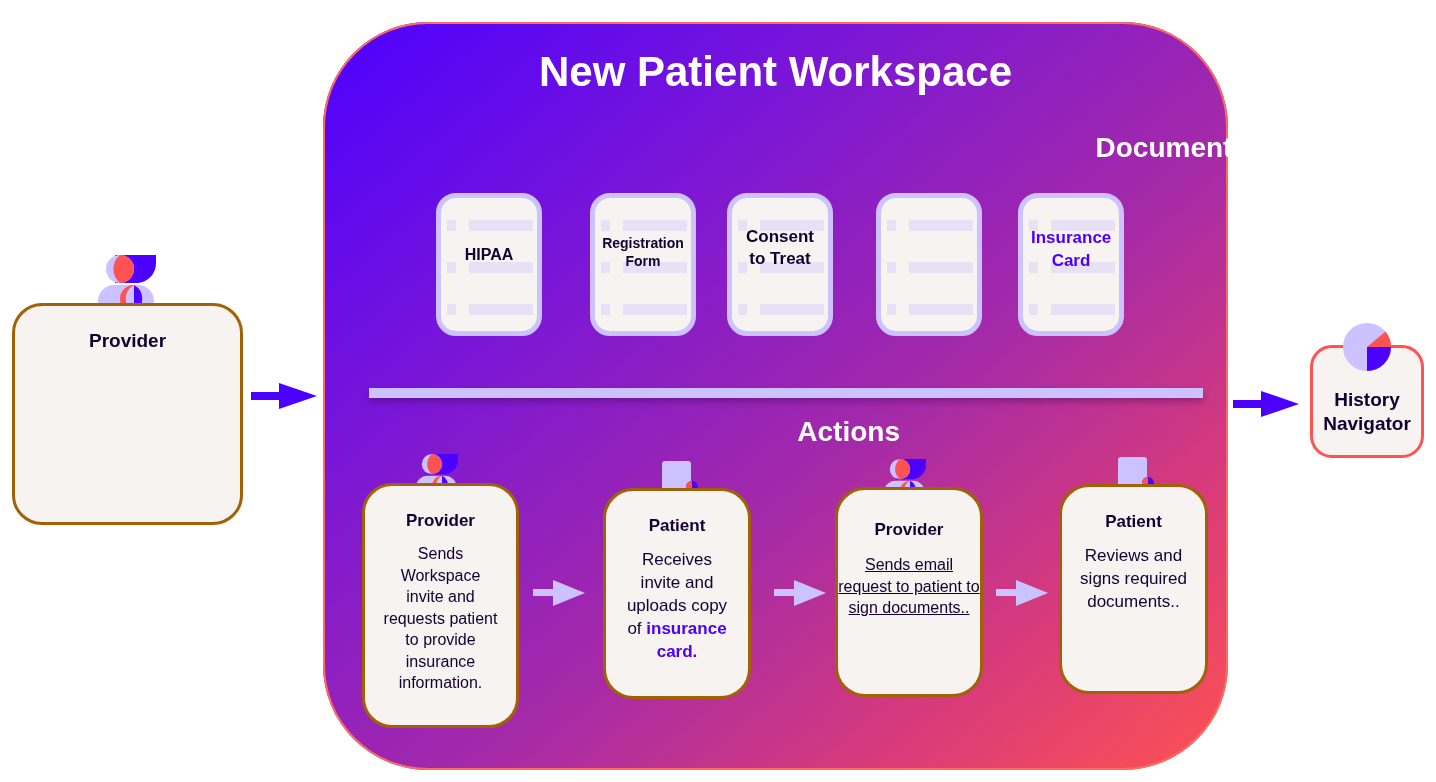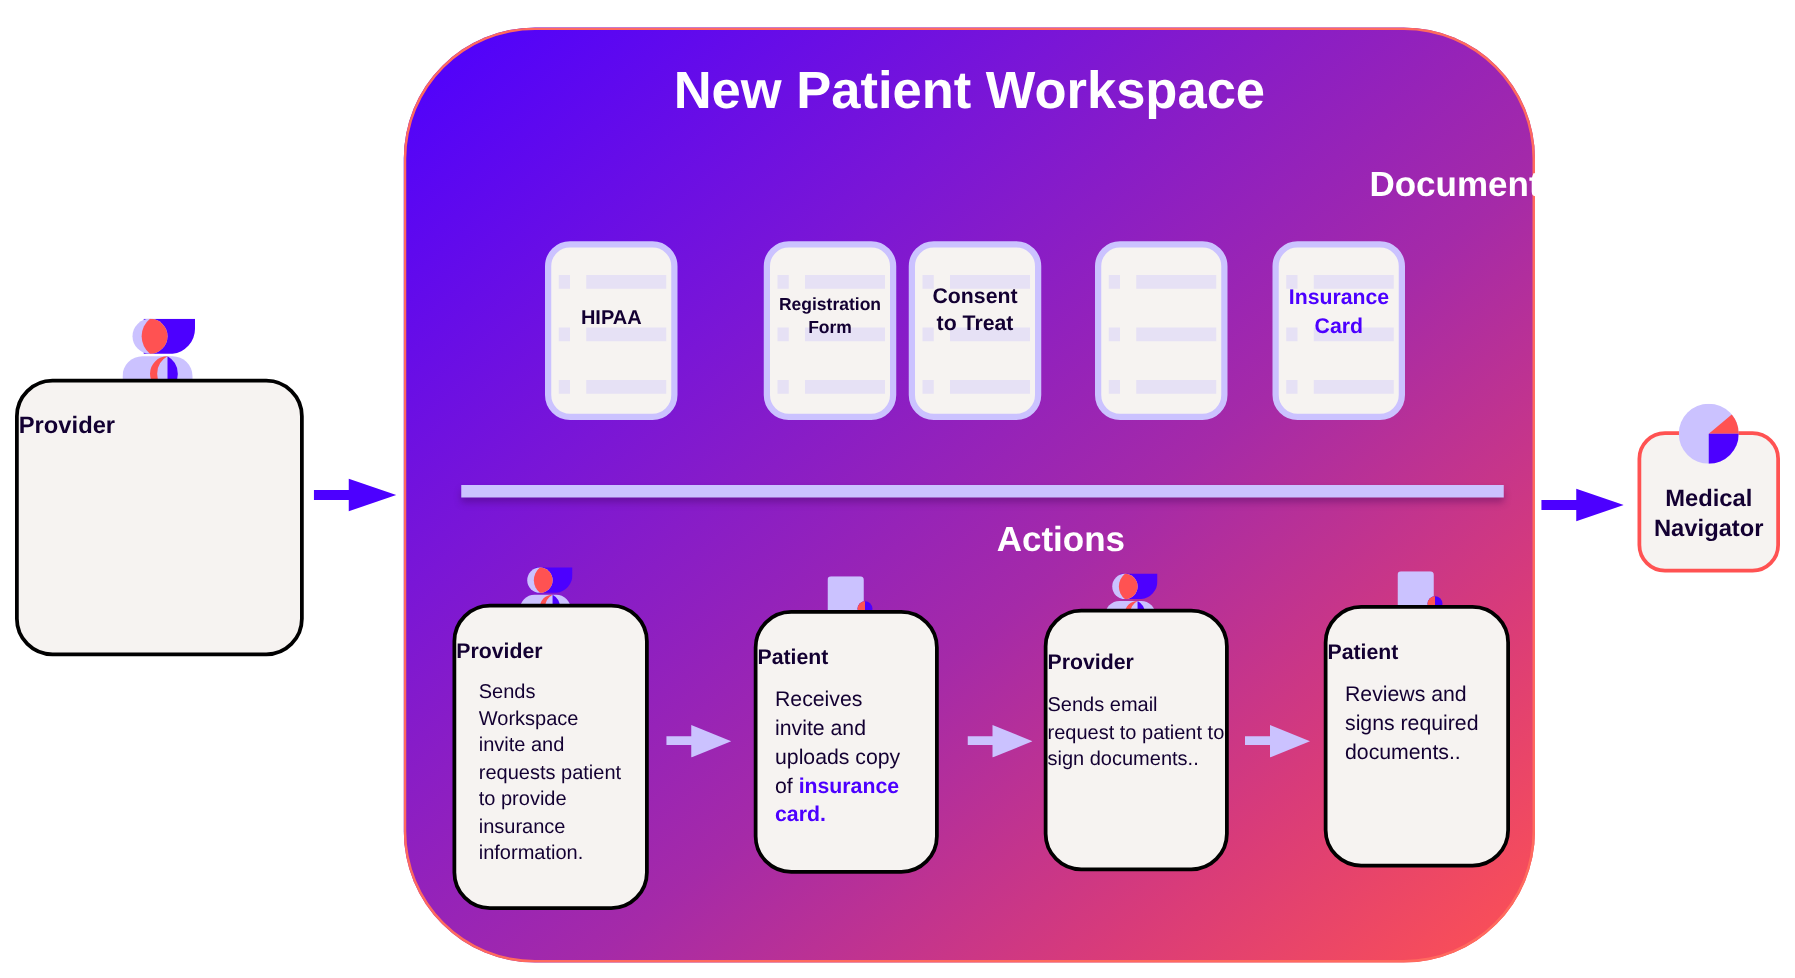--- a/index.html
+++ b/index.html
@@ -1,20 +1,20 @@
 <!DOCTYPE html>
 <html><head>
 <meta charset="utf-8">
 <style>
   html, body { margin:0; padding:0; }
   body { width:1436px; height:782px; background:#ffffff; position:relative; overflow:hidden;
          font-family:"Liberation Sans", sans-serif; color:#130032; }
   .abs { position:absolute; }
-  .card { position:absolute; background:#f6f3f1; border:3px solid #000000; border-radius:30px;
-          box-sizing:border-box; text-align:left; }
+  .card { position:absolute; background:#f6f3f1; border:3px solid #a16207; border-radius:30px;
+          box-sizing:border-box; text-align:center; }
   .card .role { font-weight:bold; font-size:17px; }
   .card .desc { font-size:17px; line-height:22px; }
   .hl { color:#4c00ff; font-weight:bold; }
   .workspace { left:323px; top:22px; width:905px; height:748px; border-radius:105px;
     background:linear-gradient(140deg,#4c00ff 0%,#7a16d6 30%,#a52aa8 58%,#d83b7a 80%,#ff5252 100%);
     box-shadow:0 0 0 2px #ff6a5e inset; }
   .title { left:323px; width:905px; top:48px; text-align:center; color:#fff; font-weight:bold; font-size:42px; }
   .subhead { color:#fff; font-weight:bold; font-size:28px; text-align:right; }
   .doc { position:absolute; top:193px; width:106px; height:143px; background:#f6f3f1;
          border:5px solid #cbc2ff; border-radius:20px; box-sizing:border-box; }
@@ -57,21 +57,21 @@
 
 <div class="doc" style="left:436px;">
   <div class="dot" style="left:6px;top:22px;"></div>
     <div class="line" style="left:28px;top:22px;width:64px;"></div>
   <div class="dot" style="left:6px;top:64px;"></div>
     <div class="line" style="left:28px;top:64px;width:64px;"></div>
   <div class="dot" style="left:6px;top:106px;"></div>
     <div class="line" style="left:28px;top:106px;width:64px;"></div>
   <div class="label" style="top:48px;font-size:16px;">HIPAA</div>
 </div>
-<div class="doc" style="left:611px;">
+<div class="doc" style="left:590px;">
   <div class="dot" style="left:6px;top:22px;"></div>
     <div class="line" style="left:28px;top:22px;width:64px;"></div>
   <div class="dot" style="left:6px;top:64px;"></div>
     <div class="line" style="left:28px;top:64px;width:64px;"></div>
   <div class="dot" style="left:6px;top:106px;"></div>
     <div class="line" style="left:28px;top:106px;width:64px;"></div>
   <div class="label" style="top:36px;font-size:14px;line-height:18px;padding:0 4px;">Registration Form</div>
 </div>
 <div class="doc" style="left:727px;">
   <div class="dot" style="left:6px;top:22px;"></div>
@@ -155,21 +155,21 @@
     <path d="M17 0 H58 V8 A20 20 0 0 1 40 28 H17 Z" fill="#4c00ff"></path>
     <circle cx="22" cy="14" r="14" fill="#cbc2ff"></circle>
     <path d="M22 0 A14 14 0 0 1 22 28 A18 18 0 0 1 22 0Z" fill="#ff5252"></path>
     <path d="M0 58 V46 A16 16 0 0 1 16 30 H40 A16 16 0 0 1 56 46 V58 Z" fill="#cbc2ff"></path>
     <path d="M36 30 A16 16 0 0 1 36 58 Z" fill="#4c00ff"></path>
     <path d="M36 30 A16 16 0 0 0 36 58 A14 14 0 0 1 36 30Z" fill="#ff5252"></path>
   </svg>
 </div>
 <div class="card" style="left:835px;top:487px;width:148px;height:210px;">
   <div class="role" style="margin-top:30px;">Provider</div>
-  <div class="desc" style="margin:14px 0 0;font-size:16px;line-height:21.5px;">Sends email request to patient to sign documents..</div>
+  <div class="desc" style="margin:14px 0 0;font-size:16px;line-height:21.5px;text-decoration:underline;">Sends email request to patient to sign documents..</div>
 </div>
 
 <div class="abs arrow-small" style="left:996px;top:580px;">
   <svg width="52" height="26" viewBox="0 0 52 26">
       <rect x="0" y="9" width="22" height="7" fill="#cbc2ff"></rect>
       <polygon points="20,0 52,13 20,26" fill="#cbc2ff"></polygon>
     </svg>
 </div>
 
 <div class="abs" style="left:1118px;top:457px;width:40px;height:45px;">
@@ -187,21 +187,21 @@
 </div>
 
 <div class="abs arrow-big" style="left:1233px;top:389px;">
   <svg width="66" height="30" viewBox="0 0 66 30">
       <rect x="0" y="11" width="30" height="8" fill="#4c00ff"></rect>
       <polygon points="28,2 66,15 28,28" fill="#4c00ff"></polygon>
     </svg>
 </div>
 
 <div class="nav-card">
-  <div style="margin-top:40px;font-weight:bold;font-size:19px;line-height:24px;padding:0 6px;">Medical Navigator</div>
+  <div style="margin-top:40px;font-weight:bold;font-size:19px;line-height:24px;padding:0 6px;">History Navigator</div>
 </div>
 <div class="abs" style="left:1343px;top:323px;width:48px;height:48px;">
   <svg width="48" height="48" viewBox="0 0 48 48">
     <circle cx="24" cy="24" r="24" fill="#cbc2ff"></circle>
     <path d="M24 24 L42.4 8.6 A24 24 0 0 1 48 24 Z" fill="#ff5252"></path>
     <path d="M24 24 L48 24 A24 24 0 0 1 24 48 Z" fill="#4c00ff"></path>
   </svg>
 </div>
 
 </body></html>

